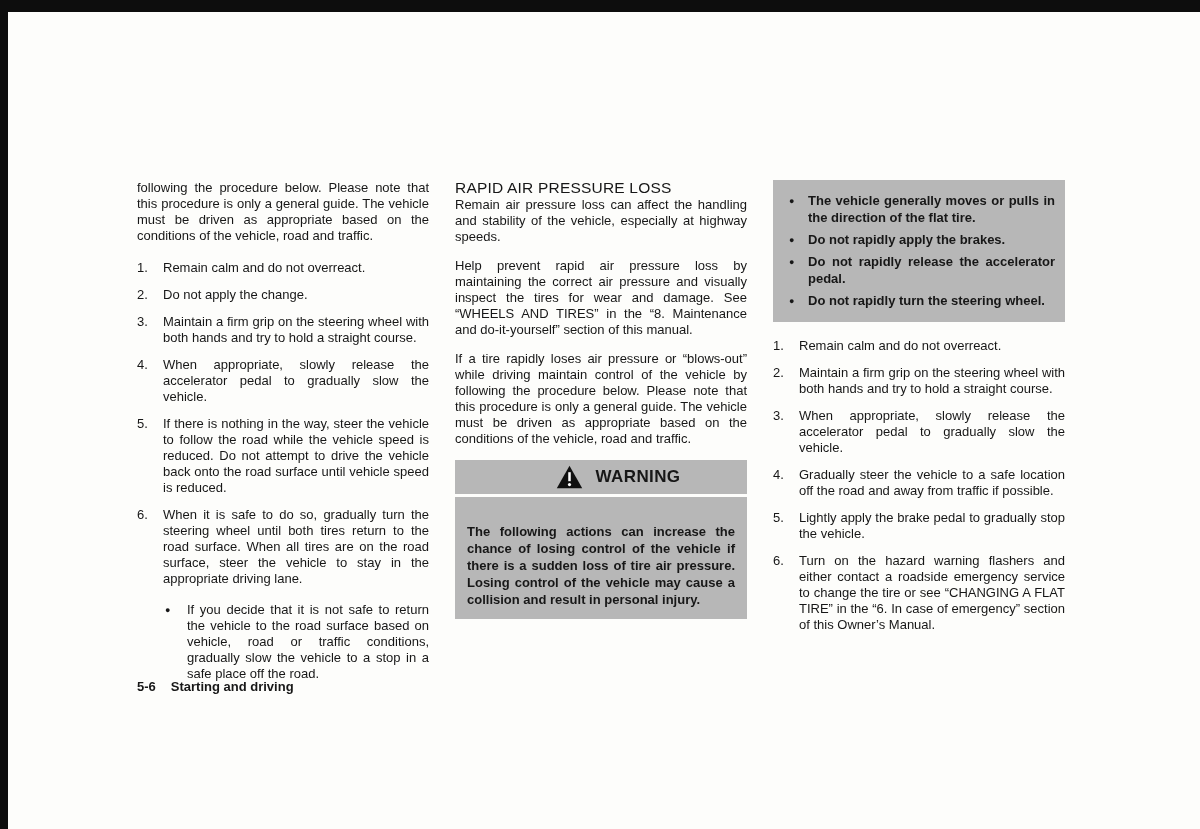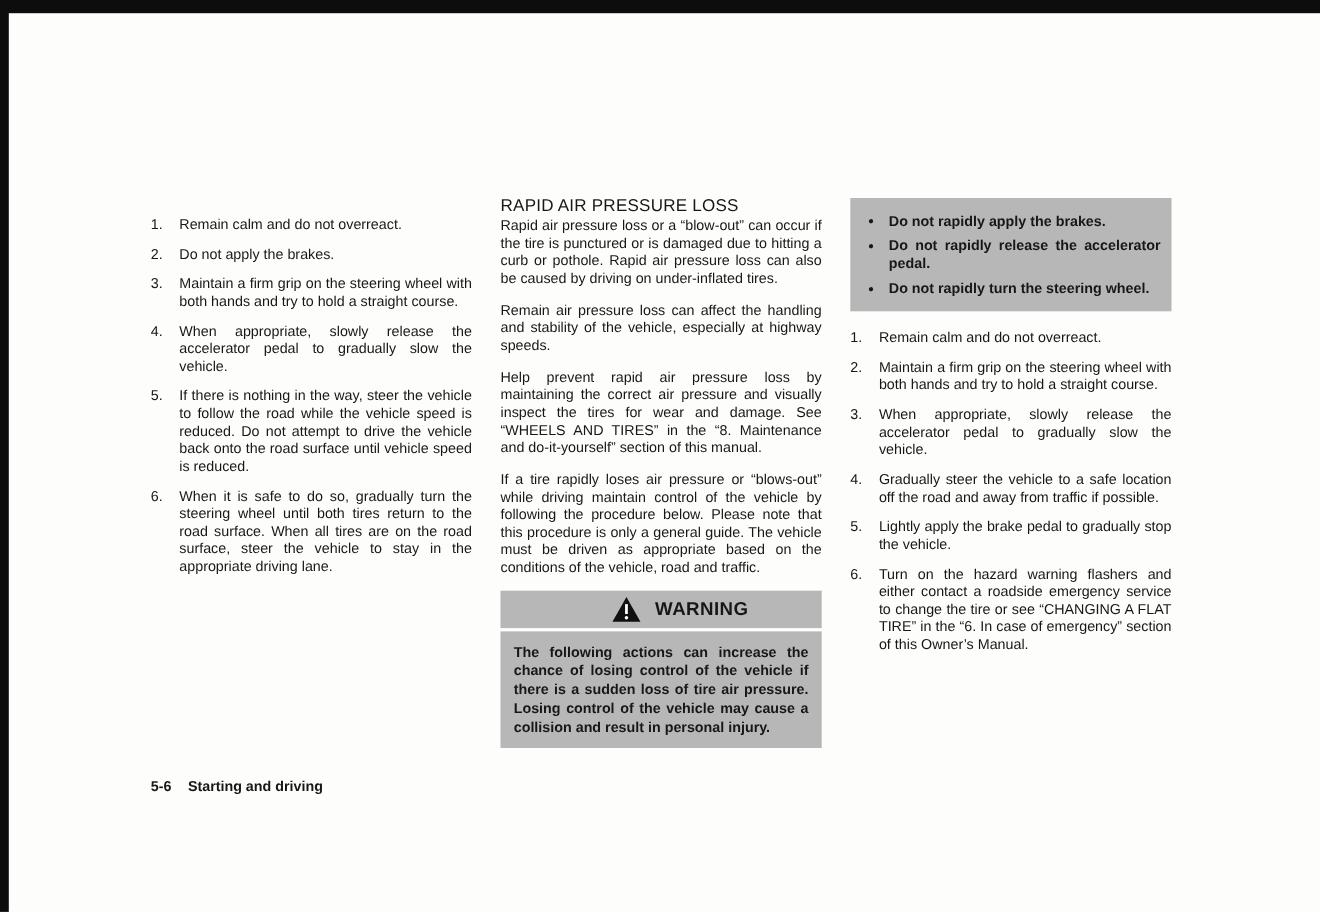--- a/index.html
+++ b/index.html
@@ -77,21 +77,21 @@
     padding-left: 34px;
   }
   .warning-title {
     font-size: 17px;
     font-weight: bold;
     letter-spacing: 0.4px;
   }
   .warning-body {
     background: #b7b7b7;
     margin-top: 3px;
-    padding: 10px 12px 11px 12px;
+    padding: 26px 12px 11px 12px;
     font-weight: bold;
     text-align: justify;
     line-height: 17px;
   }
   .gray-box {
     background: #b7b7b7;
     padding: 12px 10px 8px 10px;
     margin-bottom: 15px;
   }
   .gray-box .g-item {
@@ -102,49 +102,50 @@
     line-height: 17px;
     margin-bottom: 5px;
   }
   .gray-box .g-item::before {
     content: "●";
     position: absolute; left: 6px; top: 1px;
     font-size: 9px;
   }
   .footer {
     position: absolute;
-    left: 137px; top: 707px;
+    left: 137px; top: 679px;
     font-size: 13px;
   }
   .footer .page-num { font-weight: bold; margin-right: 15px; }
   .footer .section-title { font-weight: bold; }
   .warning-icon-svg { display: block; }
 </style>
 </head>
 <body>
 
 <div class="scan-edge-top"></div>
 <div class="scan-edge-left"></div>
 
 <div class="page-content">
 
   <div class="col">
+    <p class="para">following the procedure below. Please note that this procedure is only a general guide. The vehicle must be driven as appropriate based on the conditions of the vehicle, road and traffic.</p>
     <ol class="steps">
       <li>Remain calm and do not overreact.</li>
-      <li>Do not apply the brakes.</li>
+      <li>Do not apply the change.</li>
       <li>Maintain a firm grip on the steering wheel with both hands and try to hold a straight course.</li>
       <li>When appropriate, slowly release the accelerator pedal to gradually slow the vehicle.</li>
       <li>If there is nothing in the way, steer the vehicle to follow the road while the vehicle speed is reduced. Do not attempt to drive the vehicle back onto the road surface until vehicle speed is reduced.</li>
       <li>When it is safe to do so, gradually turn the steering wheel until both tires return to the road surface. When all tires are on the road surface, steer the vehicle to stay in the appropriate driving lane.</li>
     </ol>
+    <div class="sub-bullet">If you decide that it is not safe to return the vehicle to the road surface based on vehicle, road or traffic conditions, gradually slow the vehicle to a stop in a safe place off the road.</div>
   </div>
 
   <div class="col">
     <h2 class="section-heading">RAPID AIR PRESSURE LOSS</h2>
-    <p class="para">Rapid air pressure loss or a “blow-out” can occur if the tire is punctured or is damaged due to hitting a curb or pothole. Rapid air pressure loss can also be caused by driving on under-inflated tires.</p>
     <p class="para">Remain air pressure loss can affect the handling and stability of the vehicle, especially at highway speeds.</p>
     <p class="para">Help prevent rapid air pressure loss by maintaining the correct air pressure and visually inspect the tires for wear and damage. See “WHEELS AND TIRES” in the “8. Maintenance and do-it-yourself” section of this manual.</p>
     <p class="para">If a tire rapidly loses air pressure or “blows-out” while driving maintain control of the vehicle by following the procedure below. Please note that this procedure is only a general guide. The vehicle must be driven as appropriate based on the conditions of the vehicle, road and traffic.</p>
 
     <div class="warning-box">
       <div class="warning-head">
         <span>
           <svg class="warning-icon-svg" width="27" height="24" viewBox="0 0 27 24">
             <path d="M13.5 0.8 L26.2 23.2 L0.8 23.2 Z" fill="#101010"></path>
             <rect x="12.25" y="7.2" width="2.5" height="9" fill="#ffffff"></rect>
@@ -152,20 +153,21 @@
           </svg>
         </span>
         <span class="warning-title">WARNING</span>
       </div>
       <div class="warning-body">The following actions can increase the chance of losing control of the vehicle if there is a sudden loss of tire air pressure. Losing control of the vehicle may cause a collision and result in personal injury.</div>
     </div>
   </div>
 
   <div class="col">
     <div class="gray-box">
+      <div class="g-item">The vehicle generally moves or pulls in the direction of the flat tire.</div>
       <div class="g-item">Do not rapidly apply the brakes.</div>
       <div class="g-item">Do not rapidly release the accelerator pedal.</div>
       <div class="g-item">Do not rapidly turn the steering wheel.</div>
     </div>
     <ol class="steps">
       <li>Remain calm and do not overreact.</li>
       <li>Maintain a firm grip on the steering wheel with both hands and try to hold a straight course.</li>
       <li>When appropriate, slowly release the accelerator pedal to gradually slow the vehicle.</li>
       <li>Gradually steer the vehicle to a safe location off the road and away from traffic if possible.</li>
       <li>Lightly apply the brake pedal to gradually stop the vehicle.</li>

